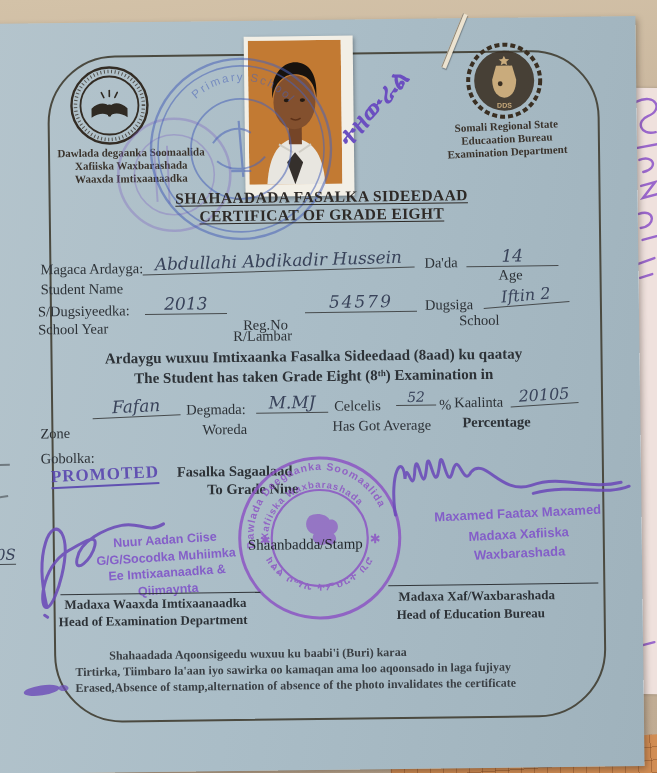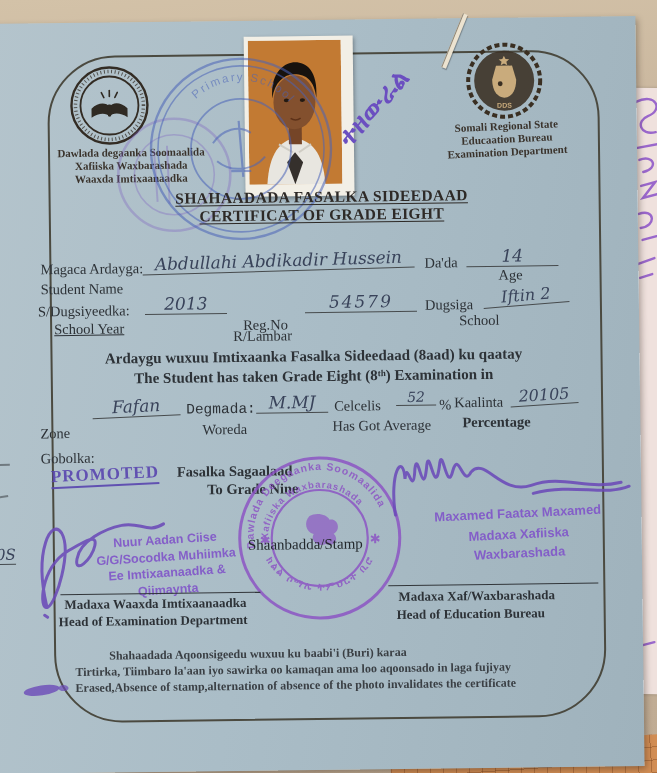--- a/index.html
+++ b/index.html
@@ -145,30 +145,30 @@
     <span class="abs hw uline" style="left:474px;top:228px;width:92px;font-size:17px;">14</span>
     <div class="abs lbl" style="left:48px;top:258px;">Student Name</div>
     <div class="abs lbl" style="left:506px;top:249px;">Age</div>
 
     <div class="abs lbl" style="left:45px;top:280px;">S/Dugsiyeedka:</div>
     <span class="abs hw uline" style="left:152px;top:272px;width:82px;font-size:17px;">2013</span>
     <div class="abs lbl" style="left:240px;top:280px;margin-top:27px;">R/Lambar</div>
     <span class="abs hw uline" style="left:312px;top:272px;width:112px;font-size:17px;letter-spacing:2px;">54579</span>
     <div class="abs lbl" style="left:432px;top:278px;">Dugsiga</div>
     <span class="abs hw uline" style="left:490px;top:268px;width:86px;font-size:16px;transform:rotate(-4deg);">Iftin 2</span>
-    <div class="abs lbl" style="left:61px;top:298px;text-decoration:underline;">School Year</div>
+    <div class="abs lbl" style="left:45px;top:298px;">School Year</div>
     <div class="abs lbl" style="left:250px;top:296px;">Reg.No</div>
     <div class="abs lbl" style="left:466px;top:294px;">School</div>
 
     <div class="abs cen bold" style="left:60px;top:328px;width:520px;font-size:15px;color:#2d3237;">Ardaygu wuxuu Imtixaanka Fasalka Sideedaad (8aad) ku qaatay</div>
     <div class="abs cen bold" style="left:60px;top:348px;width:520px;font-size:15px;color:#2d3237;">The Student has taken Grade Eight (8ᵗʰ) Examination in</div>
 
     <div class="abs lbl" style="left:46px;top:382px;margin-top:45px;">Gobolka:</div>
     <span class="abs hw uline" style="left:98px;top:374px;width:88px;font-size:17px;transform:rotate(-2deg);">Fafan</span>
-    <div class="abs lbl" style="left:192px;top:380px;font-family:Liberation Mono, monospace;">Degmada:</div>
+    <div class="abs lbl" style="left:192px;top:380px;">Degmada:</div>
     <span class="abs hw uline" style="left:262px;top:372px;width:72px;font-size:17px;">M.MJ</span>
     <div class="abs lbl" style="left:340px;top:378px;">Celcelis</div>
     <span class="abs hw uline" style="left:402px;top:370px;width:40px;font-size:14px;">52</span>
     <div class="abs lbl" style="left:445px;top:378px;">%</div>
     <div class="abs lbl" style="left:460px;top:376px;">Kaalinta</div>
     <span class="abs hw uline" style="left:516px;top:368px;width:68px;font-size:16px;transform:rotate(-3deg);">20105</span>
     <div class="abs lbl" style="left:46px;top:402px;">Zone</div>
     <div class="abs lbl" style="left:208px;top:400px;">Woreda</div>
     <div class="abs lbl" style="left:338px;top:398px;">Has Got Average</div>
     <div class="abs lbl" style="left:468px;top:396px;font-weight:bold;">Percentage</div>

